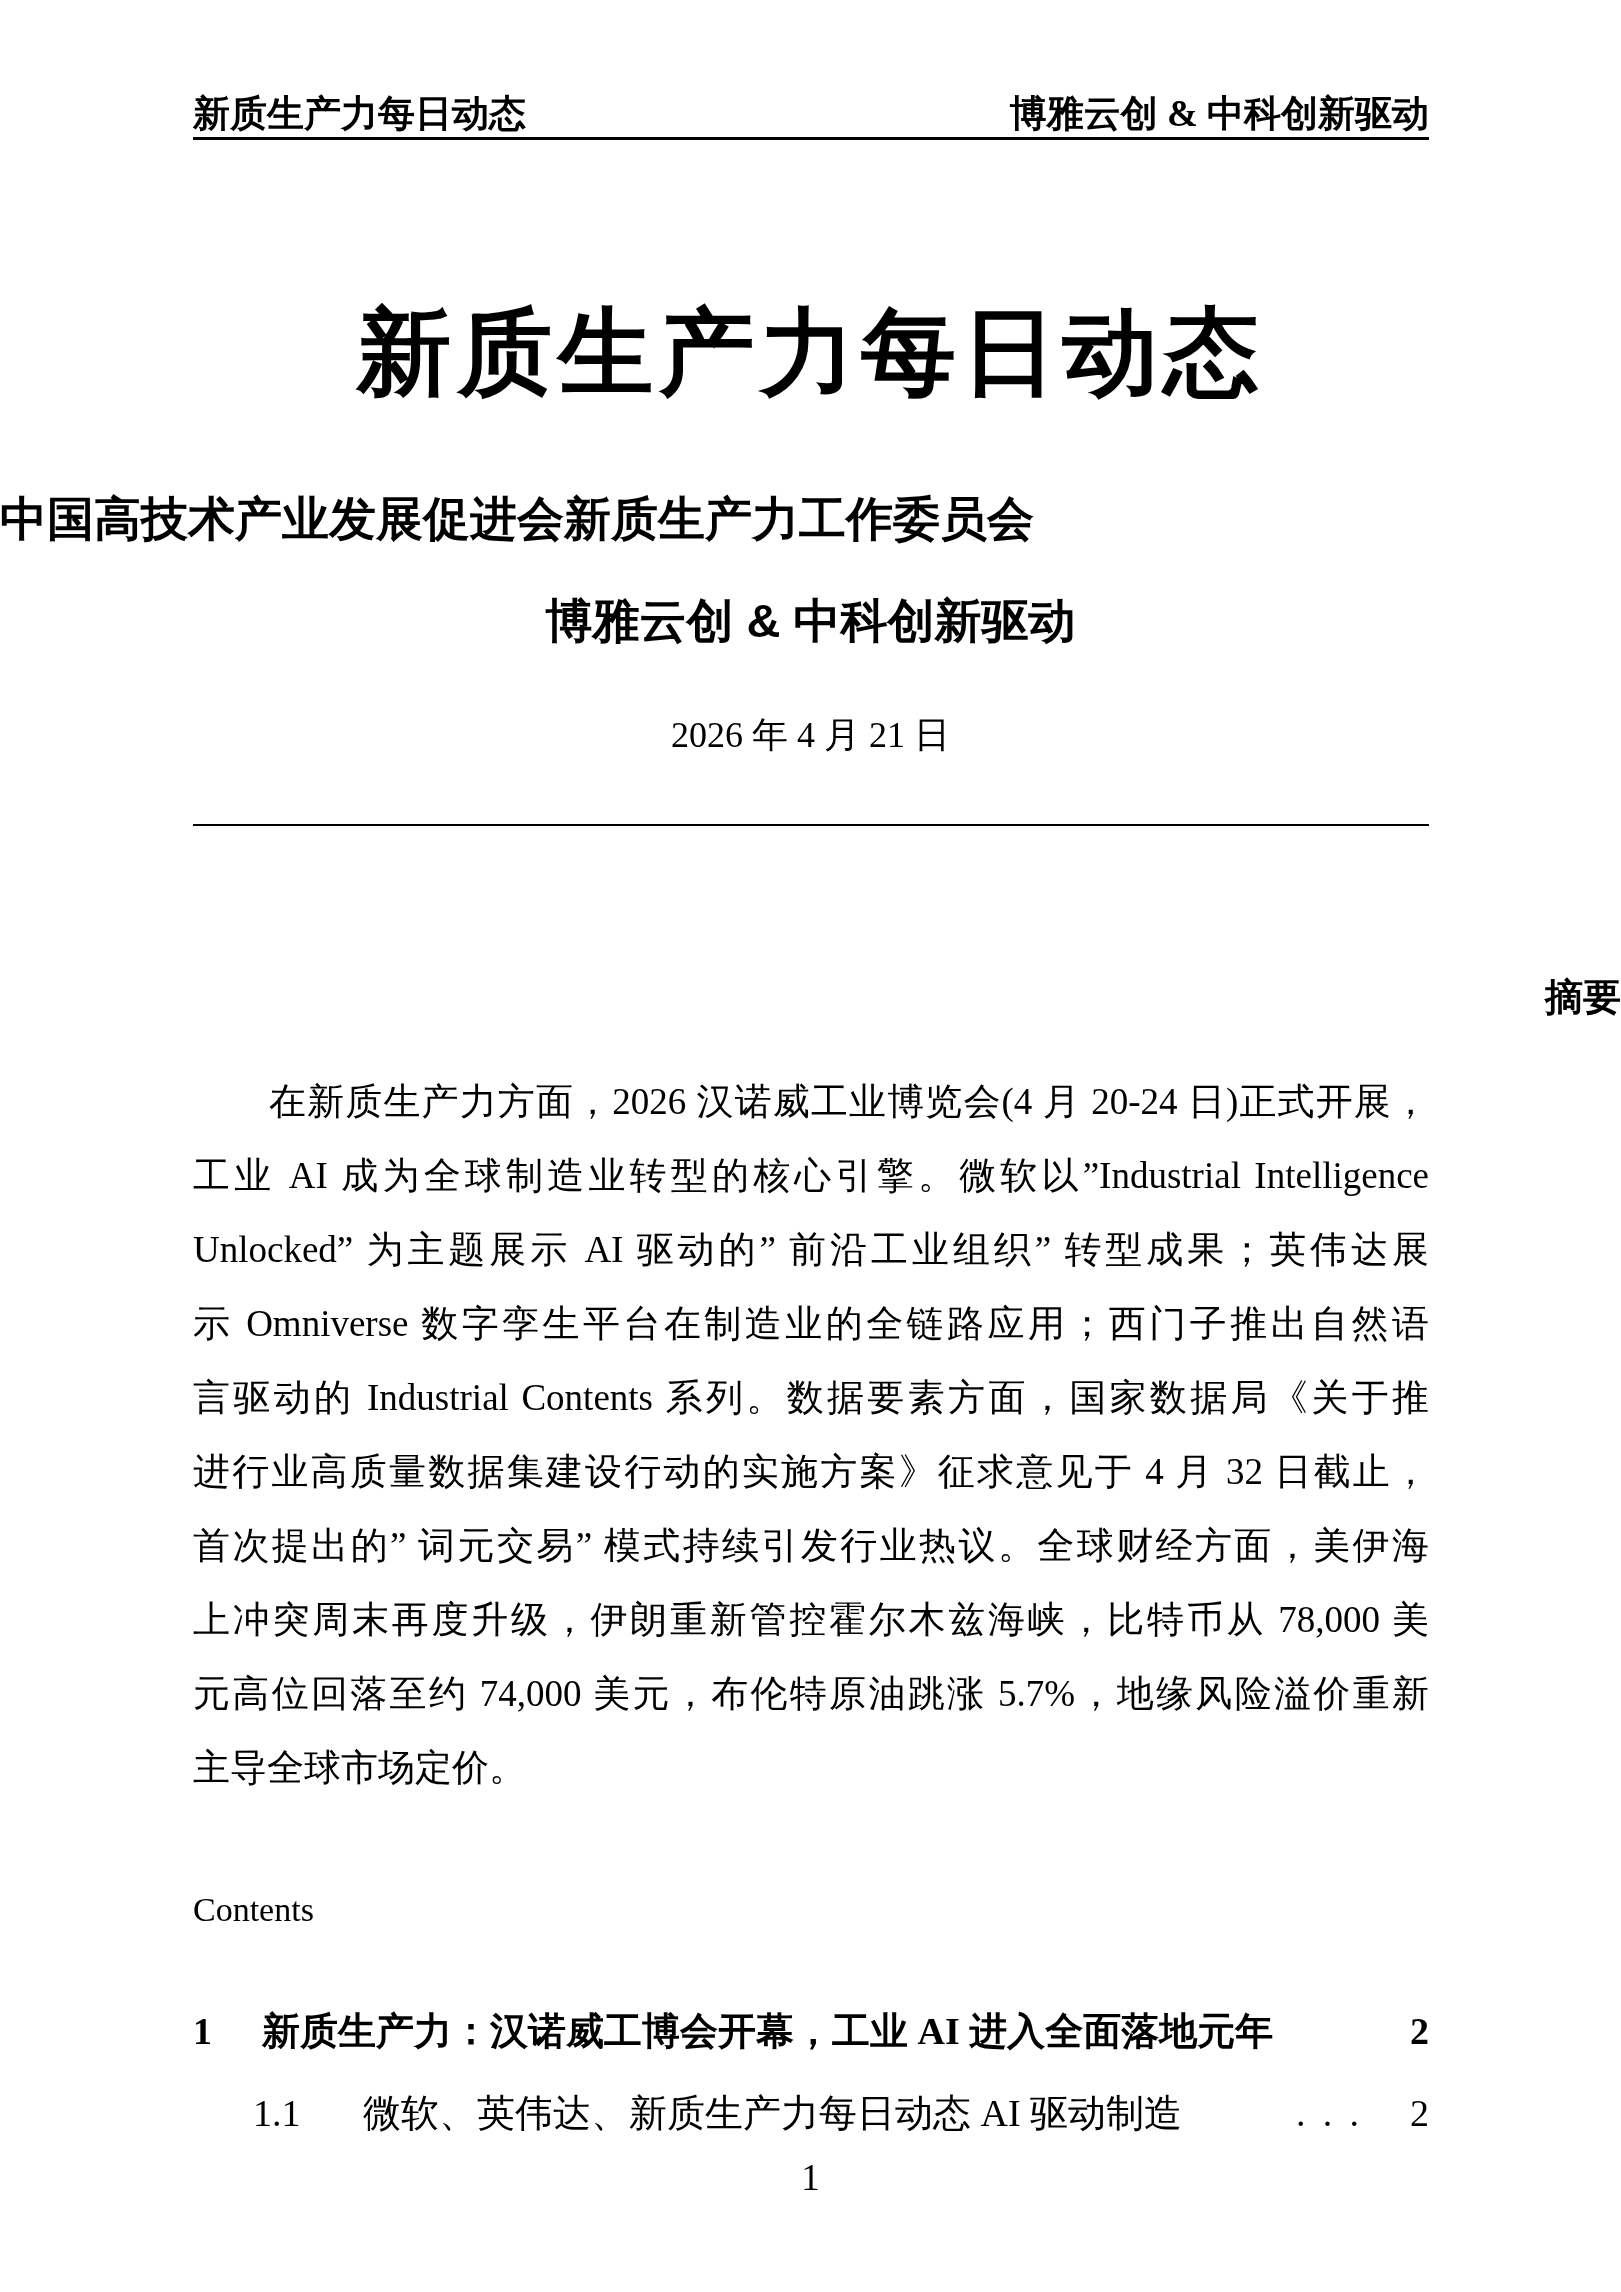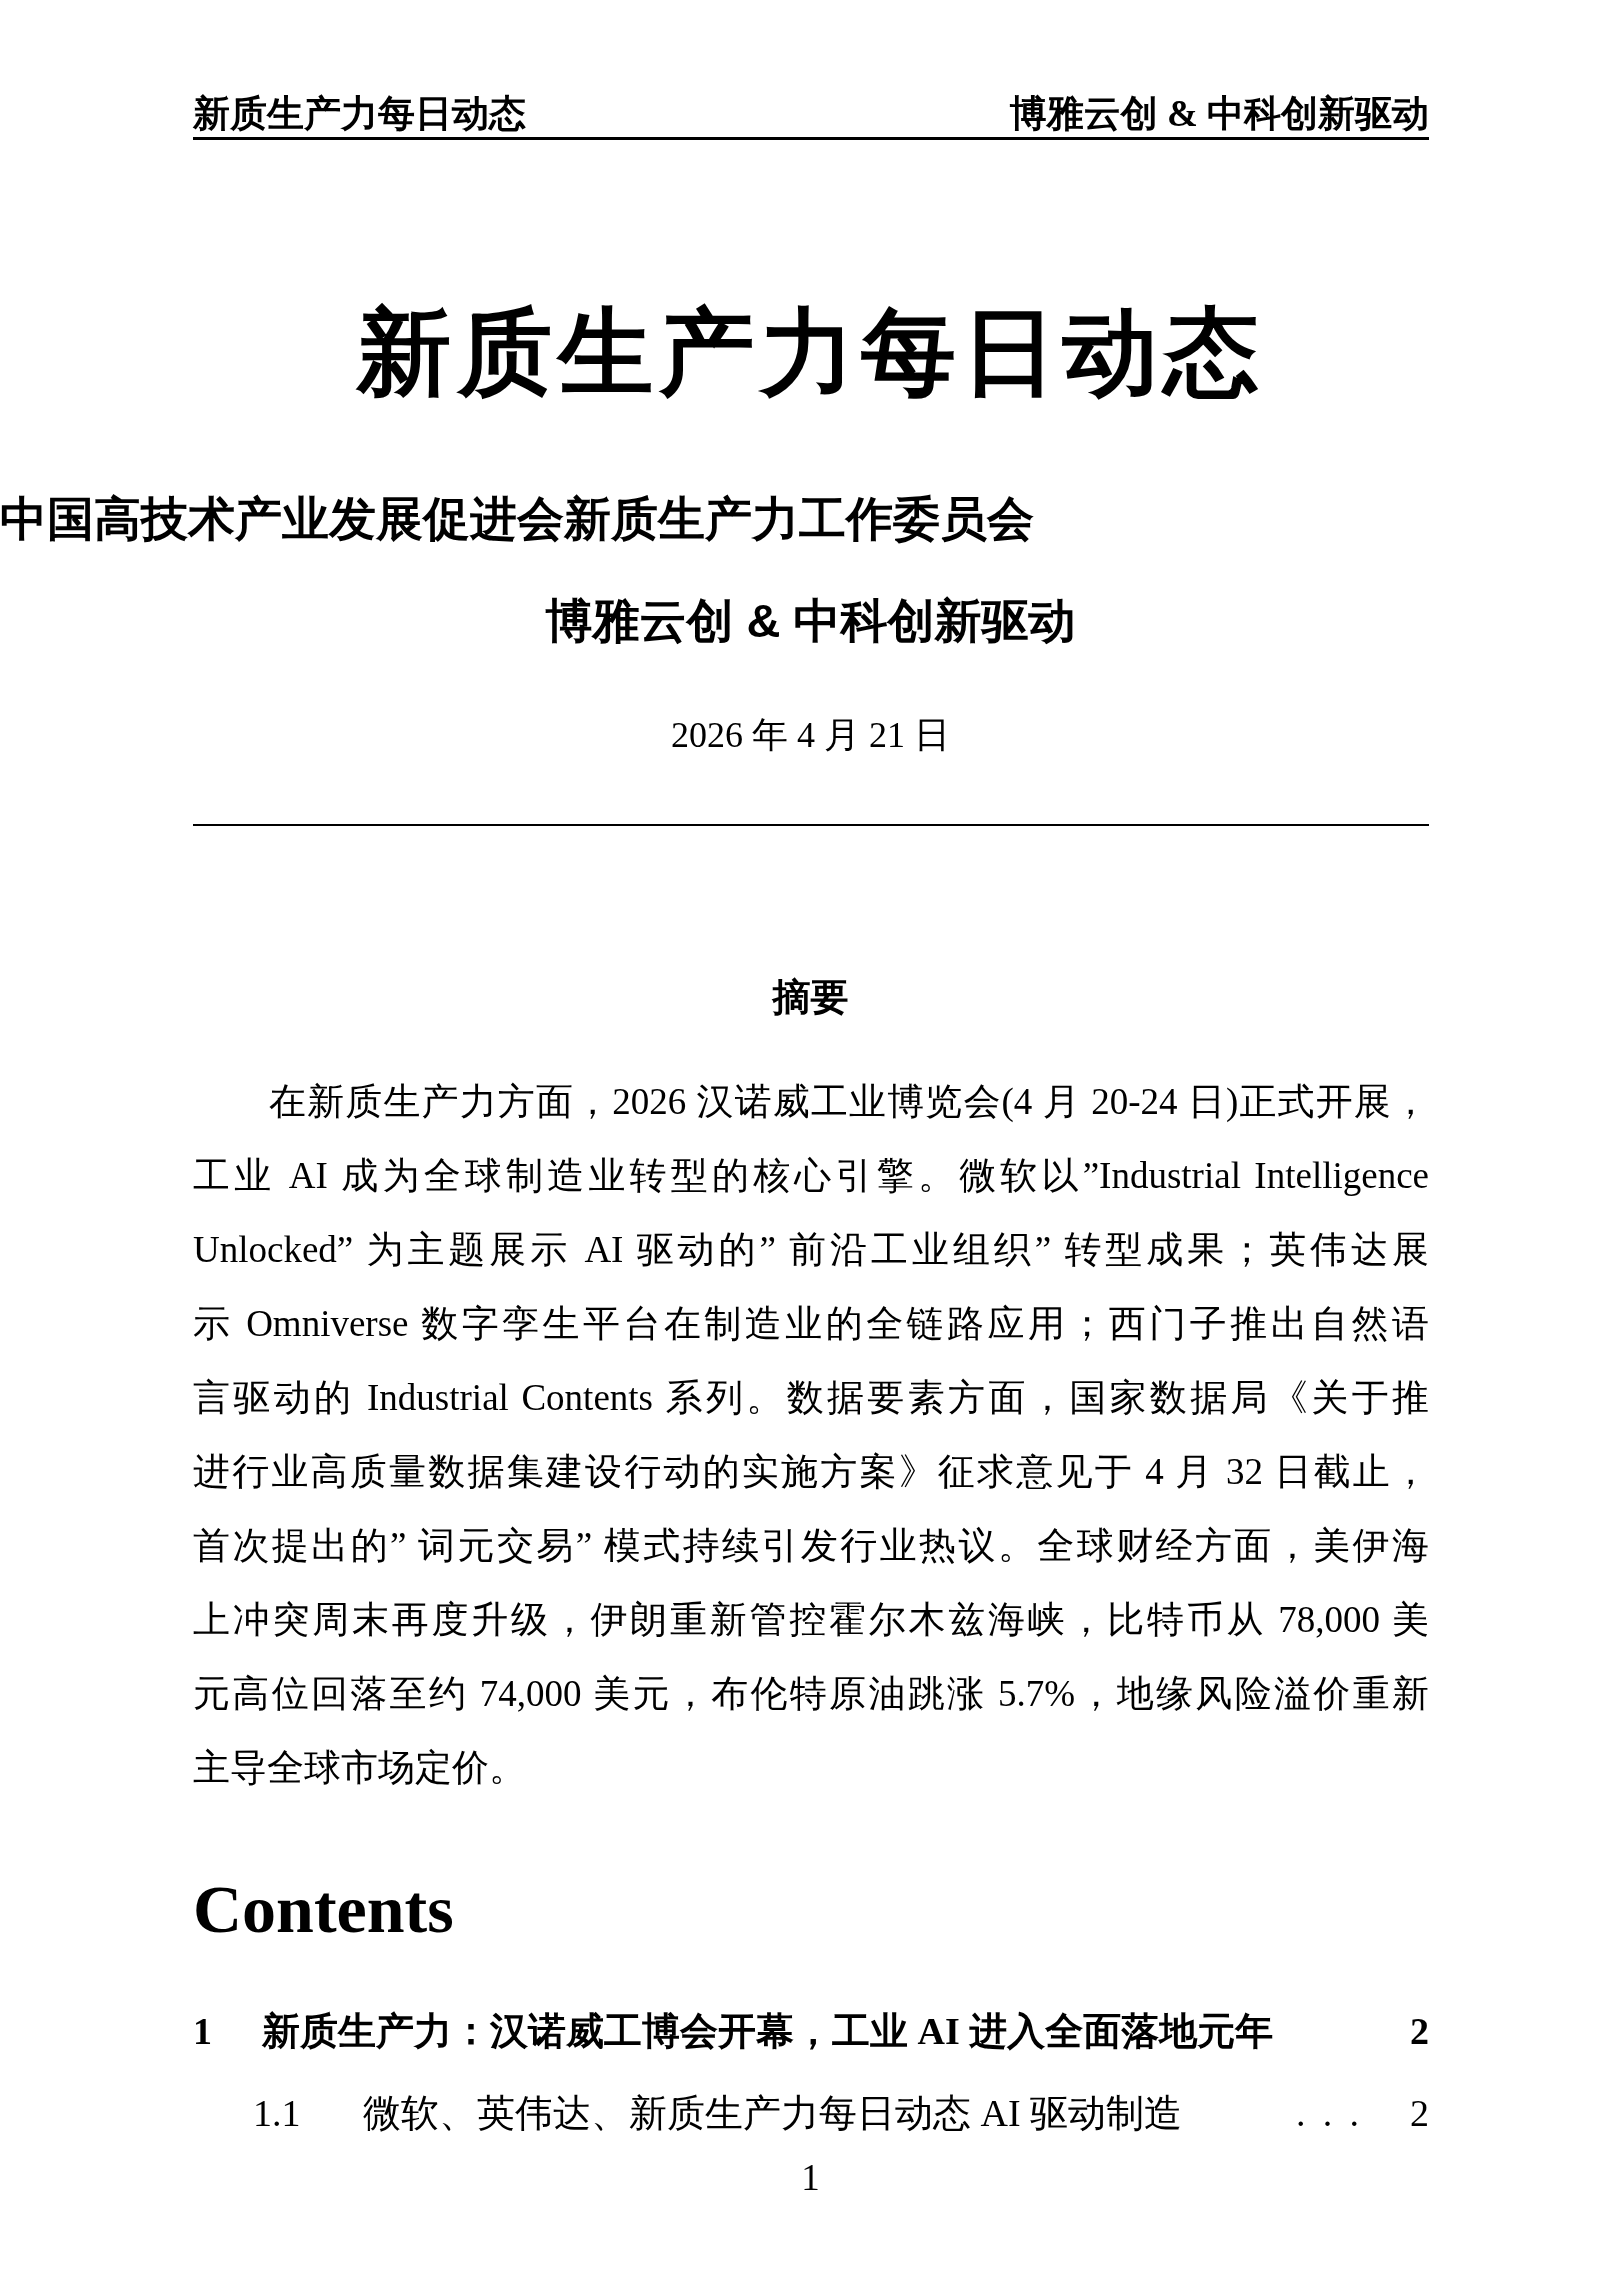--- a/index.html
+++ b/index.html
@@ -21,32 +21,32 @@
              font-size:95px;font-weight:900;letter-spacing:5.9px;line-height:118px;}
   .doc-subtitle{left:0;right:0;top:490px;text-align:left;
                 font-size:47px;font-weight:700;line-height:59px;}
   .doc-authors{left:0;right:0;top:591px;text-align:center;
                font-size:47px;font-weight:700;line-height:59px;
                font-family:"Liberation Sans","DejaVu Sans",sans-serif;}
   .doc-date{left:0;right:0;top:713px;text-align:center;font-size:36px;line-height:45px;}
   .title-rule{left:193px;right:192px;top:824px;height:2px;background:#000;}
 
   
-  .abstract-heading{left:0;right:0;top:975px;text-align:center;
+  .abstract-heading{left:0;right:0;top:975px;text-align:right;
                     font-size:38px;font-weight:700;line-height:45px;
                     font-family:"Liberation Sans","DejaVu Sans",sans-serif;}
   .abstract{left:193px;width:1236px;top:1065px;font-size:37px;}
   .abs-line{height:74px;line-height:74px;overflow:hidden;
             text-align:justify;text-align-last:justify;
             text-justify:distribute;text-justify:inter-character;}
   .abs-line.first{text-indent:76px;}
   .abs-line.last{text-align-last:left;}
 
   
-  .contents-heading{left:193px;top:1880px;font-size:68px;font-weight:700;line-height:59px;text-align:center;}
+  .contents-heading{left:193px;top:1880px;font-size:34px;font-weight:400;line-height:59px;text-align:center;}
   .toc-row{left:193px;right:192px;display:flex;align-items:baseline;font-size:38px;line-height:55px;}
   .toc-row.level1{top:2004px;font-weight:700;}
   .toc-row.level2{top:2078px;font-weight:400;}
   .toc-num-1{width:69px;flex:none;}
   .toc-indent{width:60px;flex:none;}
   .toc-num-2{width:110px;flex:none;margin-top:8px;}
   .toc-leader{margin-left:auto;letter-spacing:3.9px;white-space:pre;}
   .toc-page{width:33px;flex:none;text-align:right;}
   .toc-page.after-leader{margin-left:33px;}
   .toc-page.alone{margin-left:auto;}

